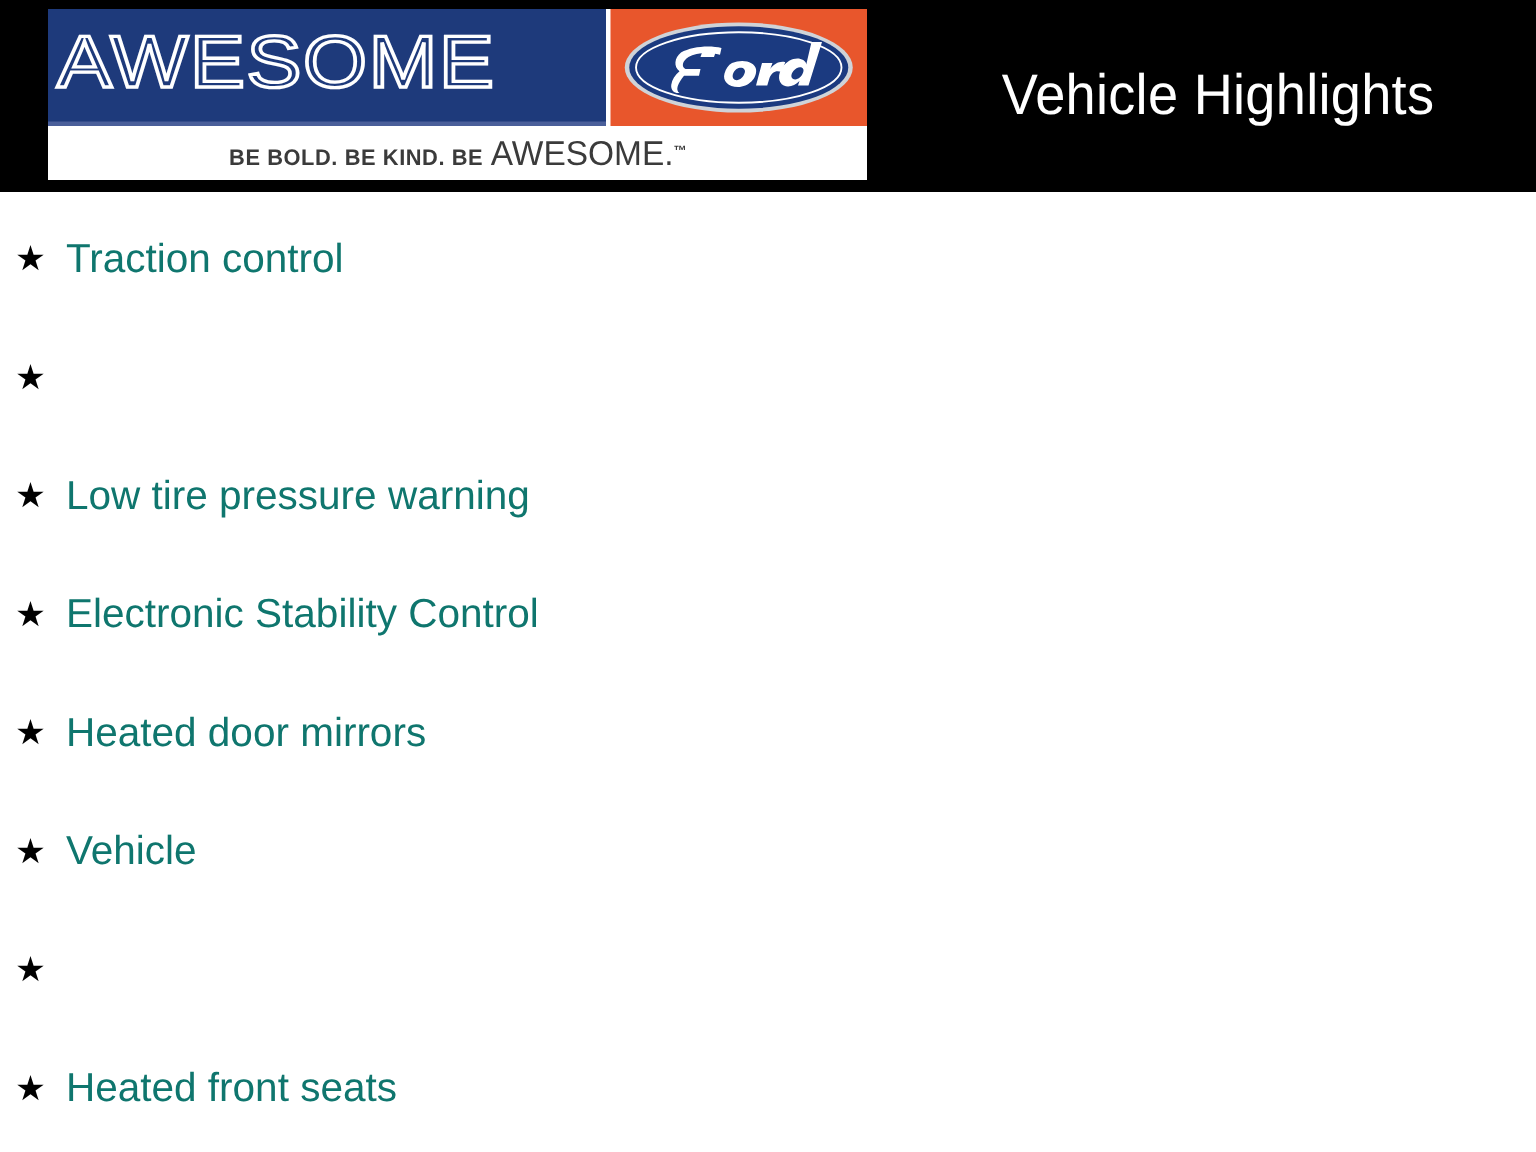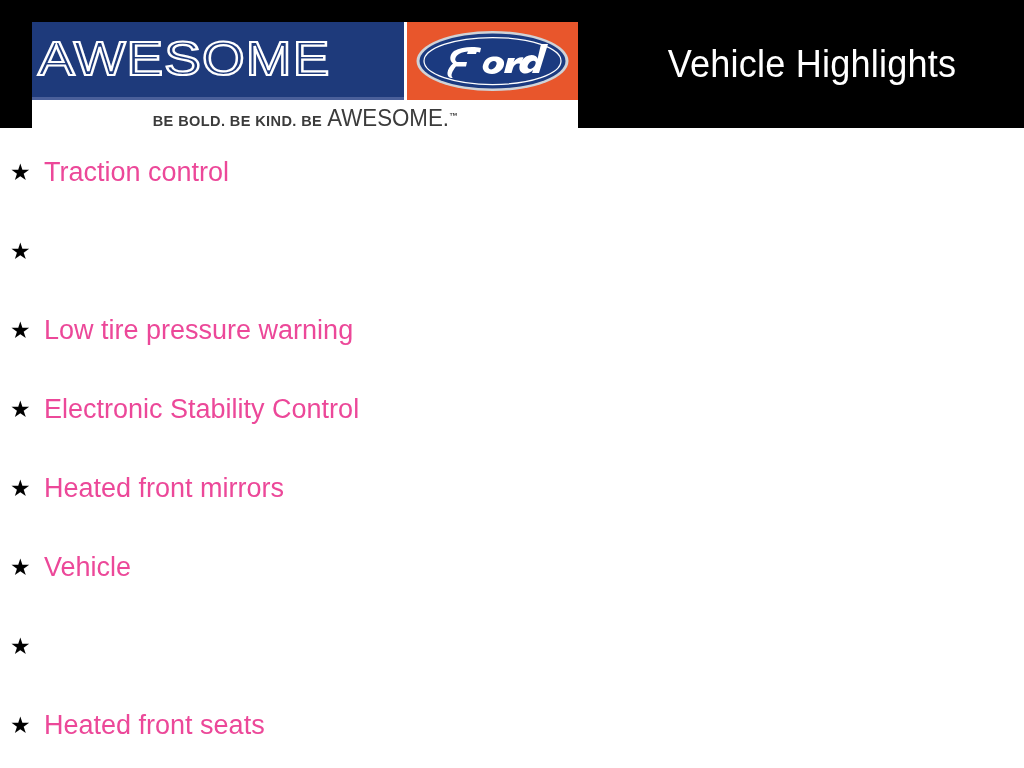--- a/index.html
+++ b/index.html
@@ -26,21 +26,21 @@
     position: absolute;
     left: 0;
     top: 0;
     width: 1024px;
     height: 128px;
     background: #000000;
   }
   .logo-block {
     position: absolute;
     left: 32px;
-    top: 22px;
+    top: 6px;
     width: 546px;
     height: 114px;
     background: #ffffff;
     overflow: hidden;
   }
   .logo-top {
     position: relative;
     width: 546px;
     height: 78px;
     display: flex;
@@ -164,21 +164,21 @@
     width: 34px;
     font-size: 23px;
     line-height: 36px;
     color: #000000;
     text-align: left;
   }
   .highlight-text {
     font-family: "Liberation Sans", sans-serif;
     font-size: 27px;
     font-weight: 400;
-    color: #ec4899;
+    color: #0f766e;
     line-height: 36px;
   }
 </style>
 </head>
 <body>
 
 <div class="slide">
 
   <div class="header-bar">
 
@@ -229,21 +229,21 @@
     <li class="highlight-item" style="top:184px;">
       <span class="bullet-star">★</span>
       <span class="highlight-text">Low tire pressure warning</span>
     </li>
     <li class="highlight-item" style="top:263px;">
       <span class="bullet-star">★</span>
       <span class="highlight-text">Electronic Stability Control</span>
     </li>
     <li class="highlight-item" style="top:342px;">
       <span class="bullet-star">★</span>
-      <span class="highlight-text">Heated front mirrors</span>
+      <span class="highlight-text">Heated door mirrors</span>
     </li>
     <li class="highlight-item" style="top:421px;">
       <span class="bullet-star">★</span>
       <span class="highlight-text">Vehicle</span>
     </li>
     <li class="highlight-item" style="top:500px;">
       <span class="bullet-star">★</span>
     </li>
     <li class="highlight-item" style="top:579px;">
       <span class="bullet-star">★</span>

